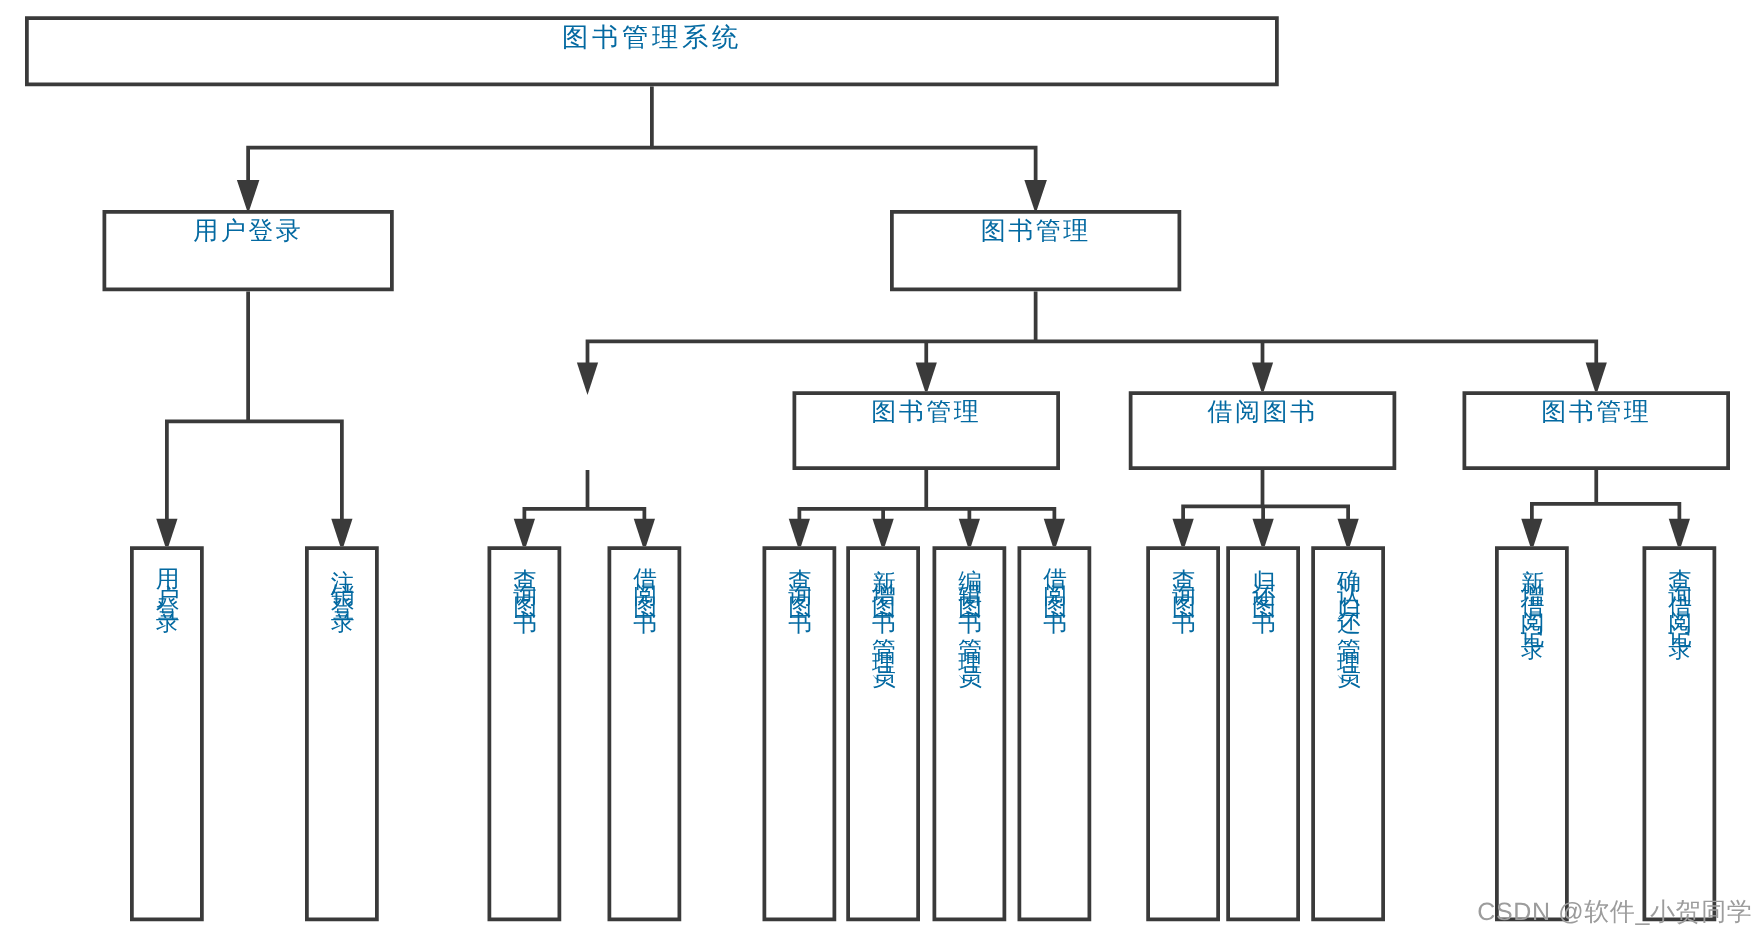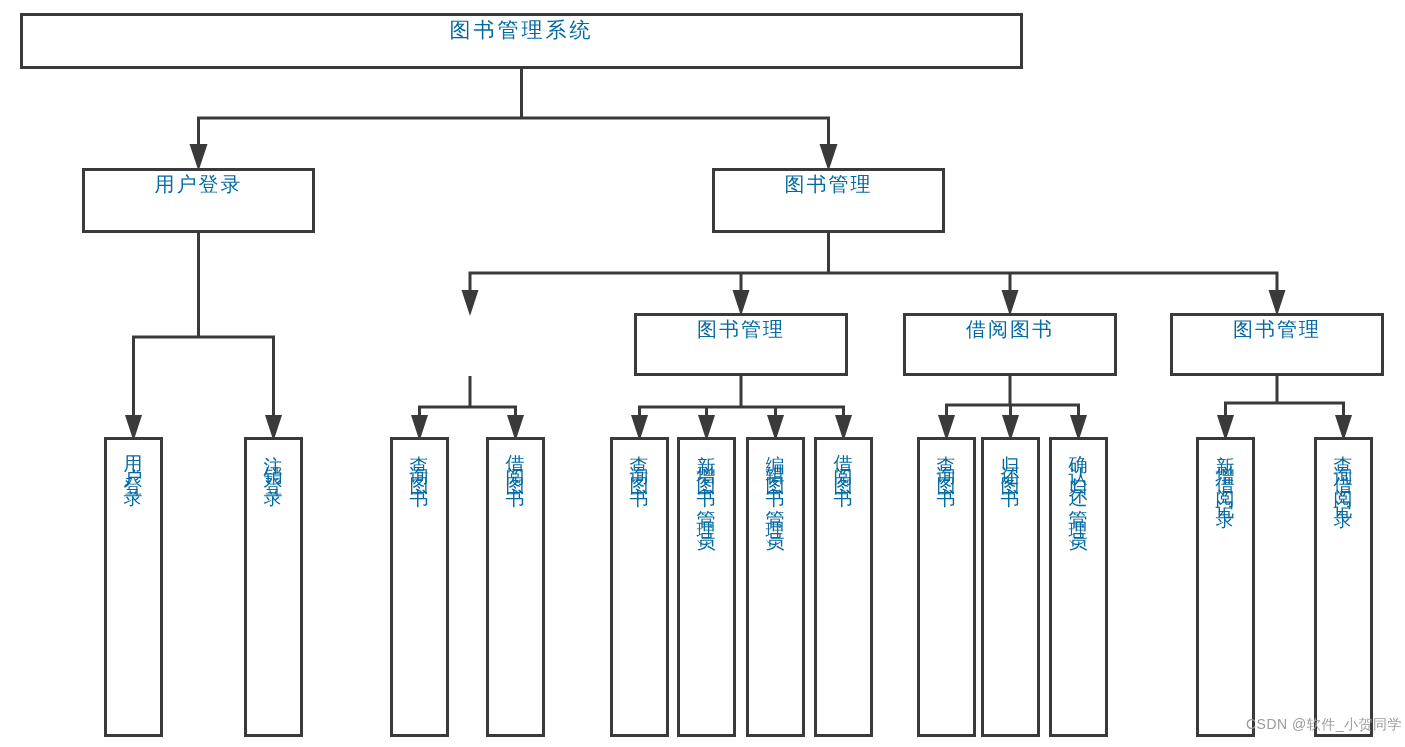--- a/index.html
+++ b/index.html
@@ -31,21 +31,21 @@
     writing-mode:vertical-rl;
     text-orientation:mixed;
     font-size:19px;
     line-height:1;
     letter-spacing:11px;
     white-space:nowrap;
   }
   #watermark {
     position:absolute;
     top:716px; right:3px;
-    font-size:14px;
+    font-size:20px;
     letter-spacing:0.5px;
     color:#9c9c9c;
     white-space:nowrap;
   }
 </style>
 </head>
 <body>
 
 <div id="canvas">
 

